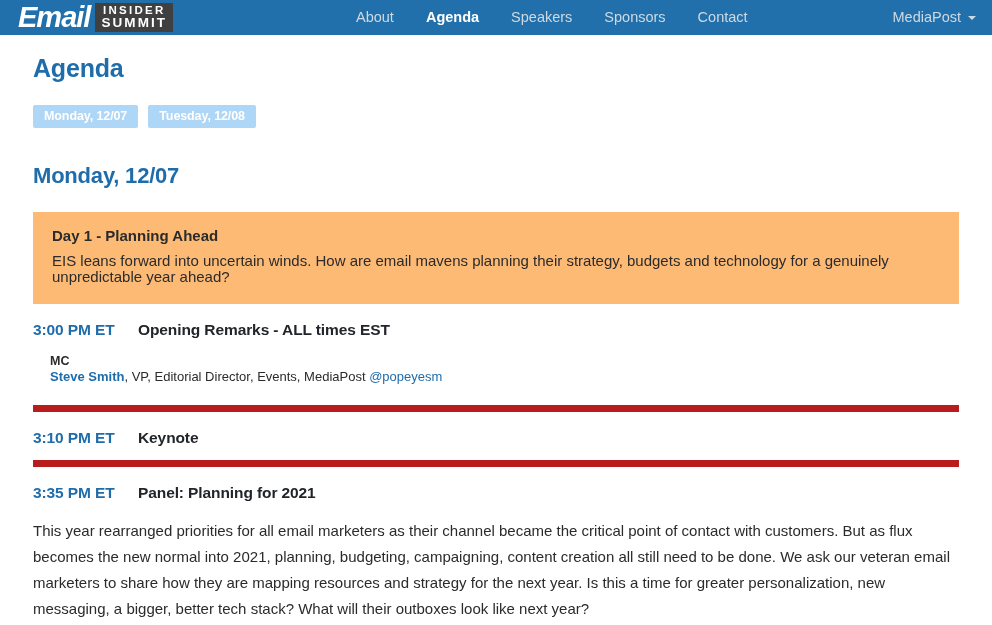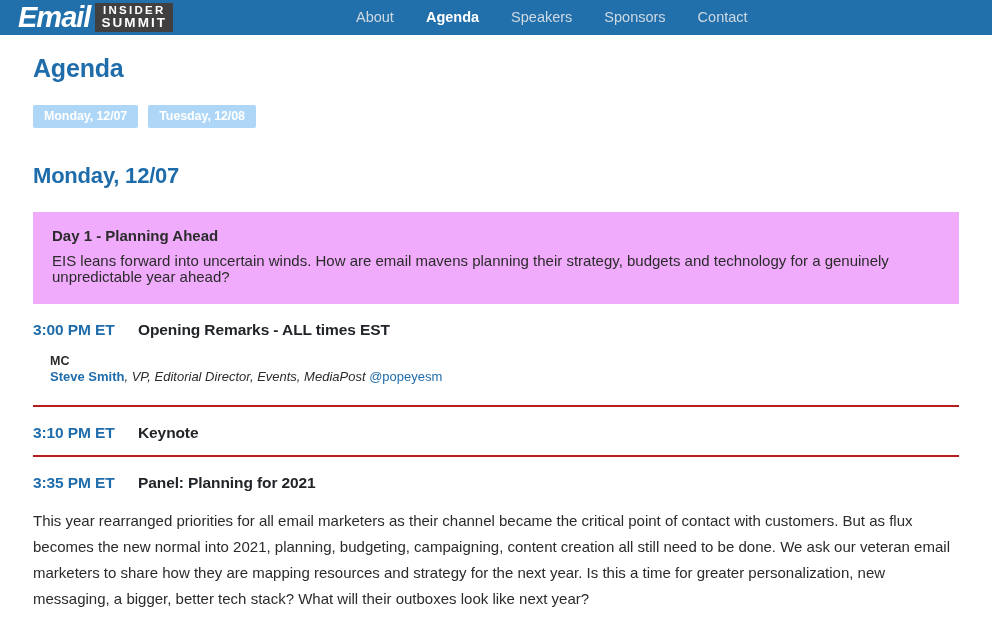--- a/index.html
+++ b/index.html
@@ -138,40 +138,40 @@
 
   .day-heading {
     font-size: 22px;
     font-weight: bold;
     color: #1f6cab;
     margin-top: 35px;
     letter-spacing: -0.2px;
   }
 
   .info-box {
-    background: #f0abfc;
+    background: #fdba74;
     margin-top: 23px;
     padding: 15px 19px 19px 19px;
   }
   .info-box-title {
     font-size: 15px;
     font-weight: bold;
     color: #2b2b2b;
     margin-bottom: 9px;
   }
   .info-box-text {
     font-size: 15px;
     line-height: 16px;
     color: #2b2b2b;
     max-width: 905px;
   }
 
   
   .session {
-    border-bottom: 2px solid #b91c1c;
+    border-bottom: 7px solid #b91c1c;
     padding-top: 17px;
     padding-bottom: 13px;
   }
   .session.no-rule { border-bottom: none; }
 
   .session-head {
     display: flex;
     align-items: baseline;
   }
   .session-time {
@@ -203,21 +203,20 @@
     font-size: 13px;
     color: #2b2b2b;
     line-height: 18px;
   }
   .speaker-name {
     color: #1f6cab;
     font-weight: bold;
     text-decoration: none;
   }
   .speaker-title {
-    font-style: italic;
   }
   .speaker-handle {
     color: #1f6cab;
     text-decoration: none;
   }
 
   .session-desc {
     font-size: 15px;
     line-height: 26px;
     color: #2b2b2b;
@@ -239,20 +238,24 @@
   </a>
 
   <nav class="nav-center">
     <a class="nav-link" href="#">About</a>
     <a class="nav-link active" href="#">Agenda</a>
     <a class="nav-link" href="#">Speakers</a>
     <a class="nav-link" href="#">Sponsors</a>
     <a class="nav-link" href="#">Contact</a>
   </nav>
 
+  <div class="nav-right">
+    <a class="nav-link" href="#">MediaPost</a>
+    <span class="caret"></span>
+  </div>
 
 </div>
 
 <div class="container">
 
   <h1 class="page-title">Agenda</h1>
 
   <div class="day-pills">
     <button class="pill">Monday, 12/07</button>
     <button class="pill">Tuesday, 12/08</button>

